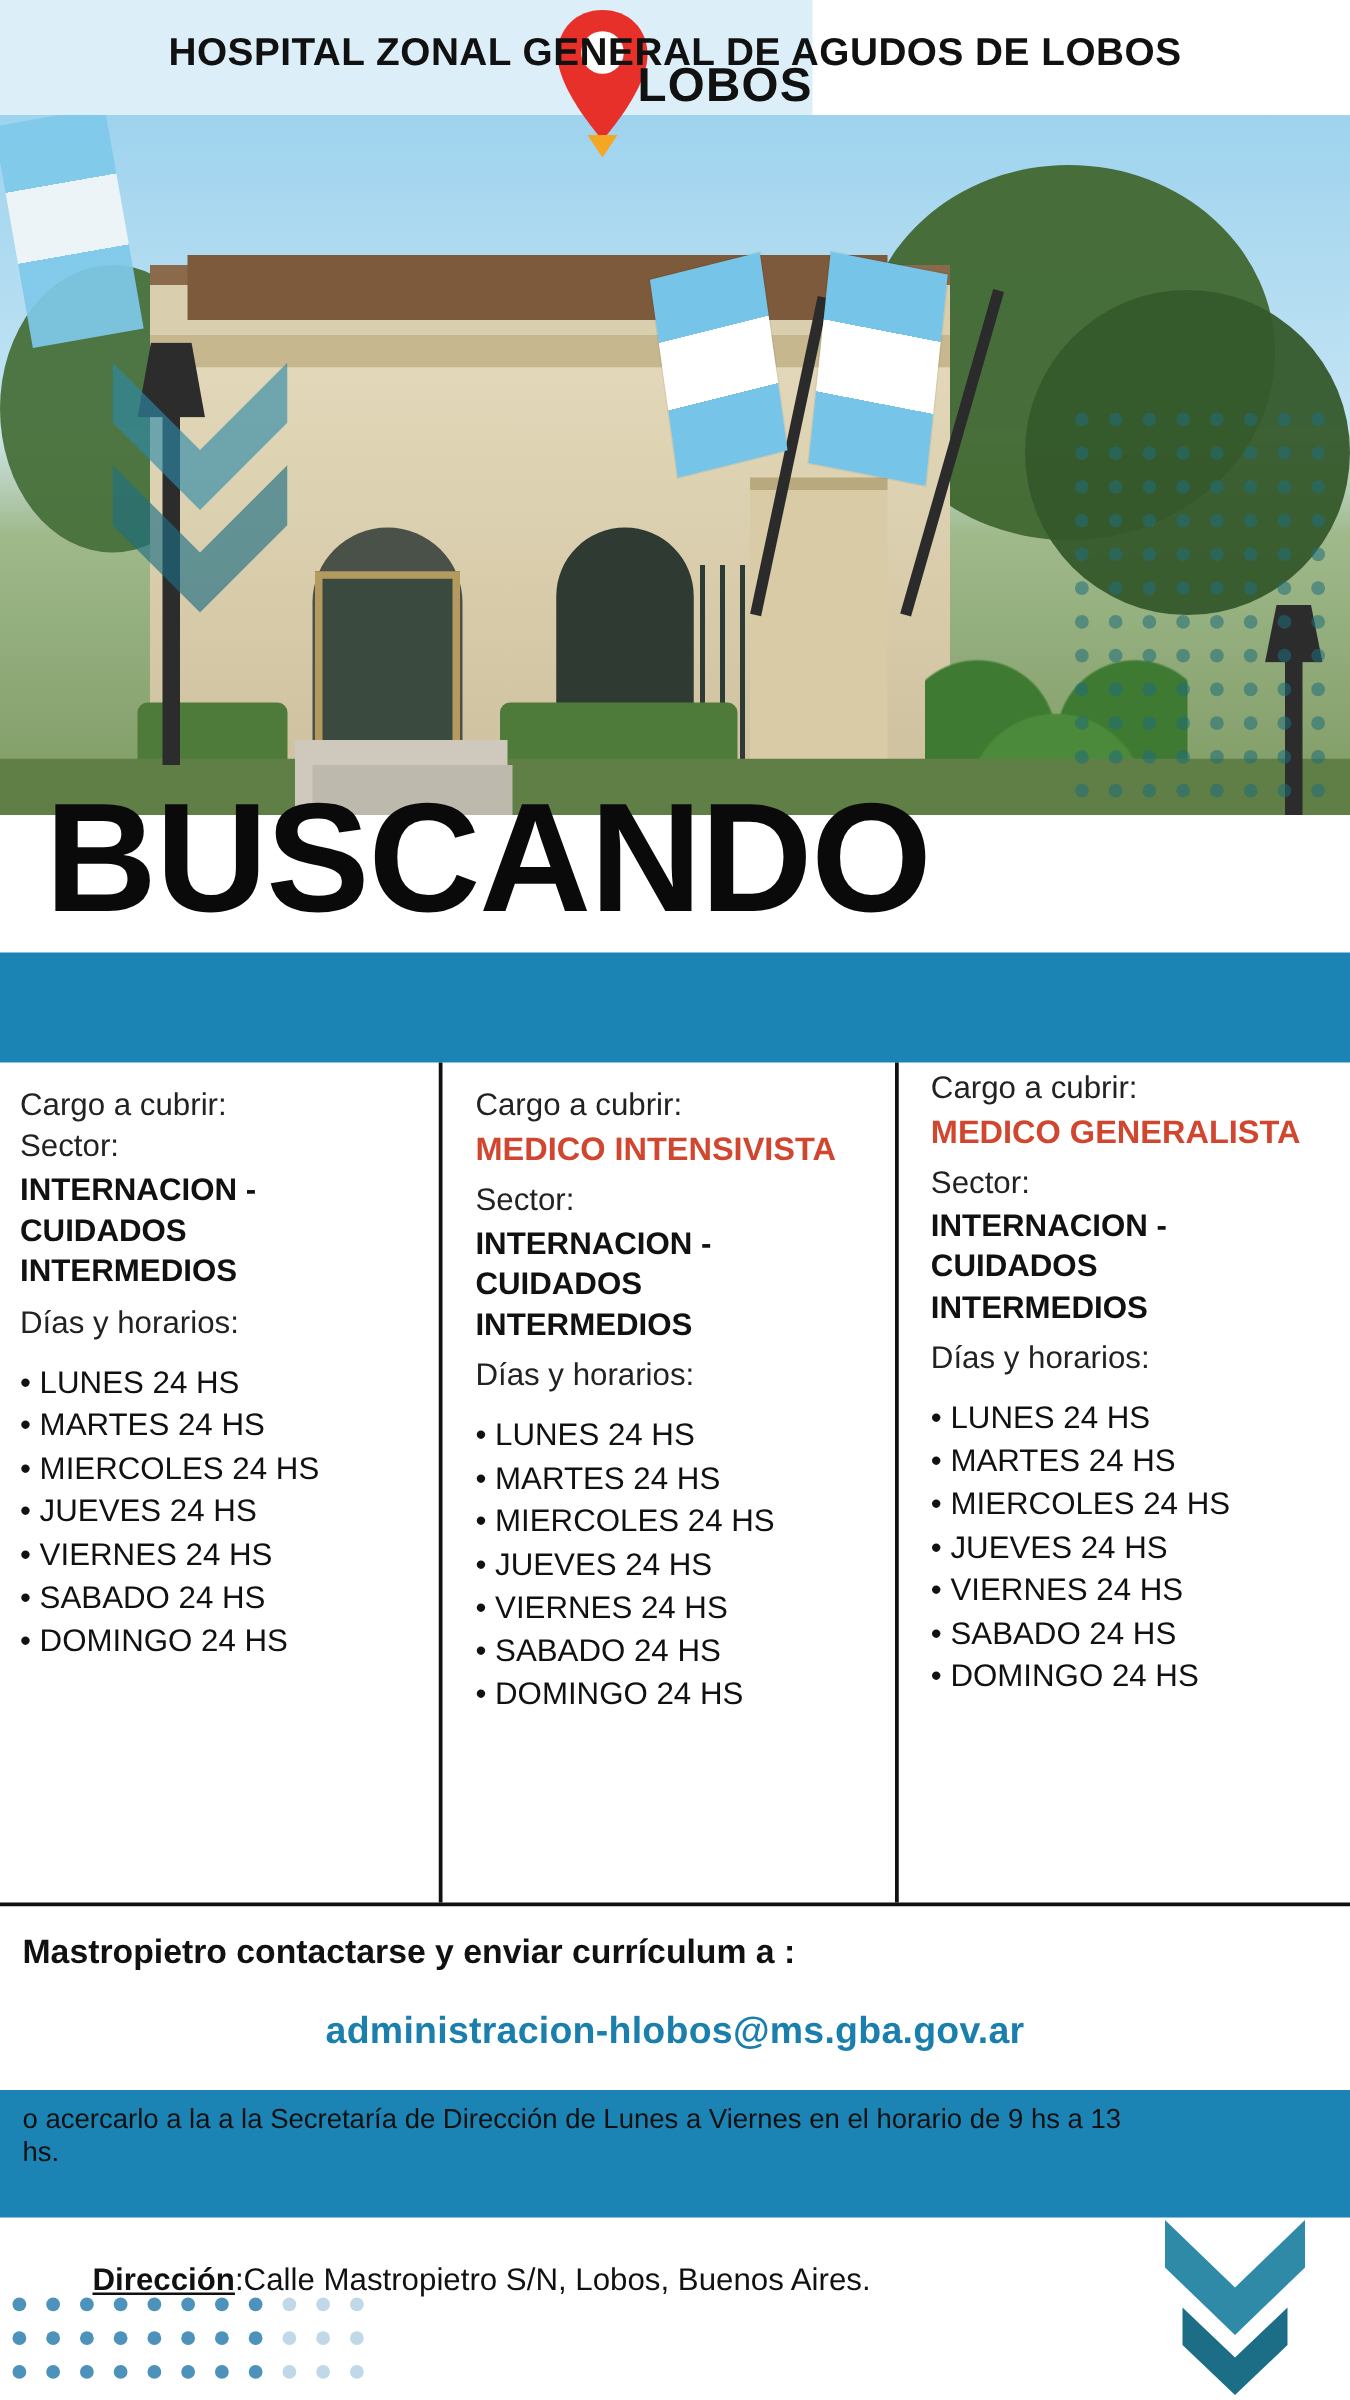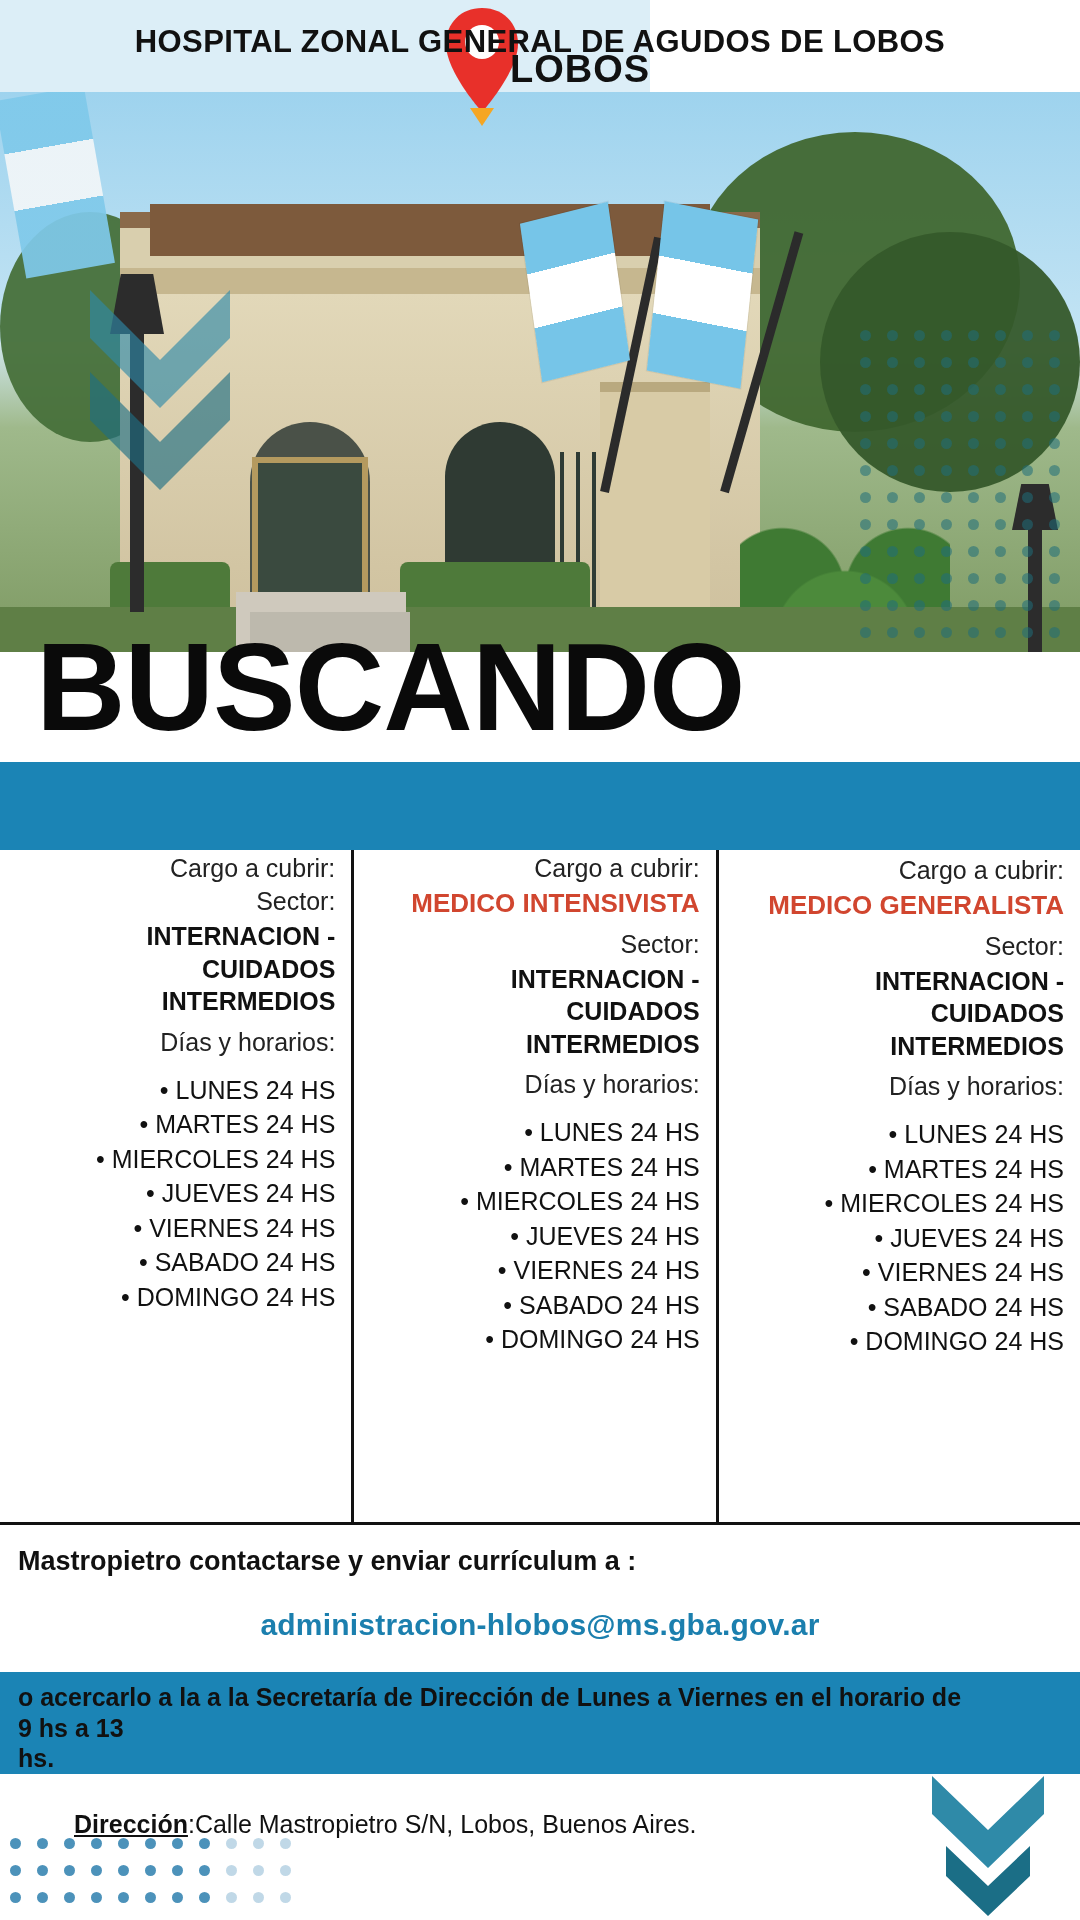--- a/index.html
+++ b/index.html
@@ -253,23 +253,22 @@
 
   
   .cols {
     position: absolute;
     left: 0; top: 850px;
     width: 1080px; height: 672px;
     display: flex;
   }
   .col {
     flex: 1;
-    padding: 4px 16px 0 16px;
+    padding: 20px 16px 0 16px;
     position: relative;
-    text-align: right;
   }
   .col + .col { border-left: 3px solid #111; }
   .col.c2 { padding-left: 26px; }
   .col.c3 { padding-left: 26px; padding-top: 6px; }
   .lbl {
     font-size: 25px;
     color: #222;
     margin-bottom: 4px;
   }
   .role {
@@ -327,22 +326,22 @@
   .bottom-band {
     position: absolute;
     left: 0; top: 1672px;
     width: 1080px; height: 102px;
     background: #1b84b5;
   }
   .bottom-band-text {
     position: absolute;
     left: 18px; top: 1682px;
     width: 960px;
-    font-size: 25px;
-    font-weight: bold;
+    font-size: 22px;
+    font-weight: normal;
     color: #111;
     line-height: 1.22;
     white-space: pre-line;
   }
 
   
   .address {
     position: absolute;
     left: 74px; top: 1810px;
     font-size: 25px;

